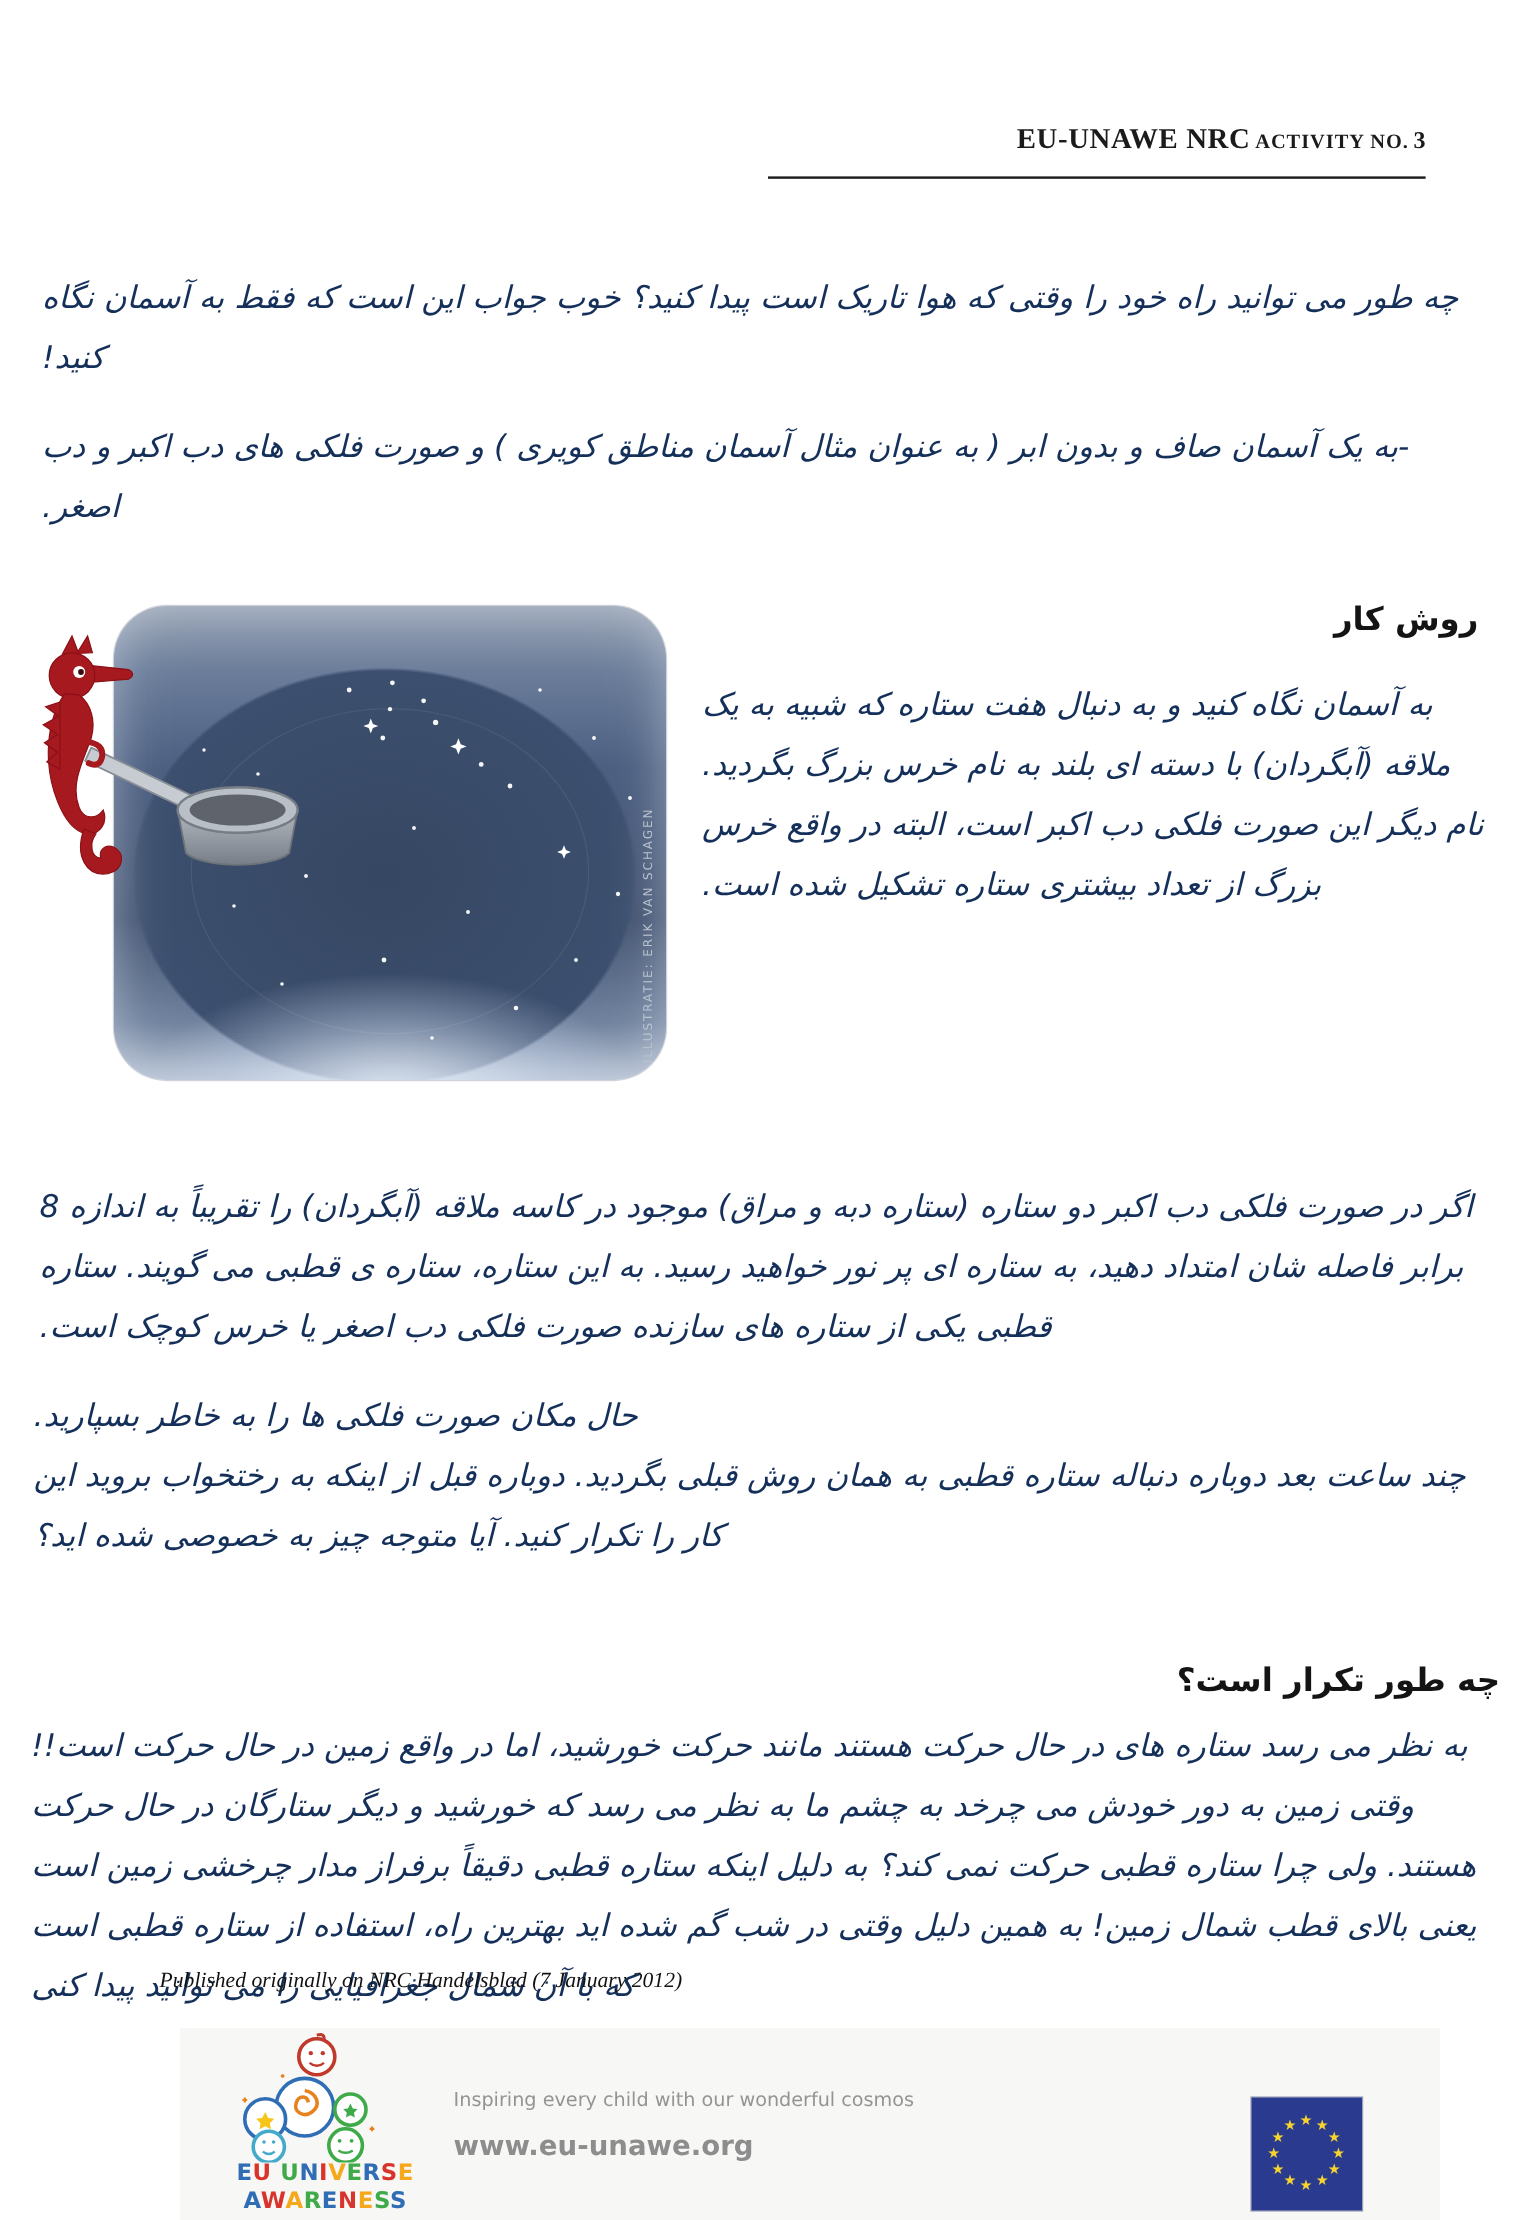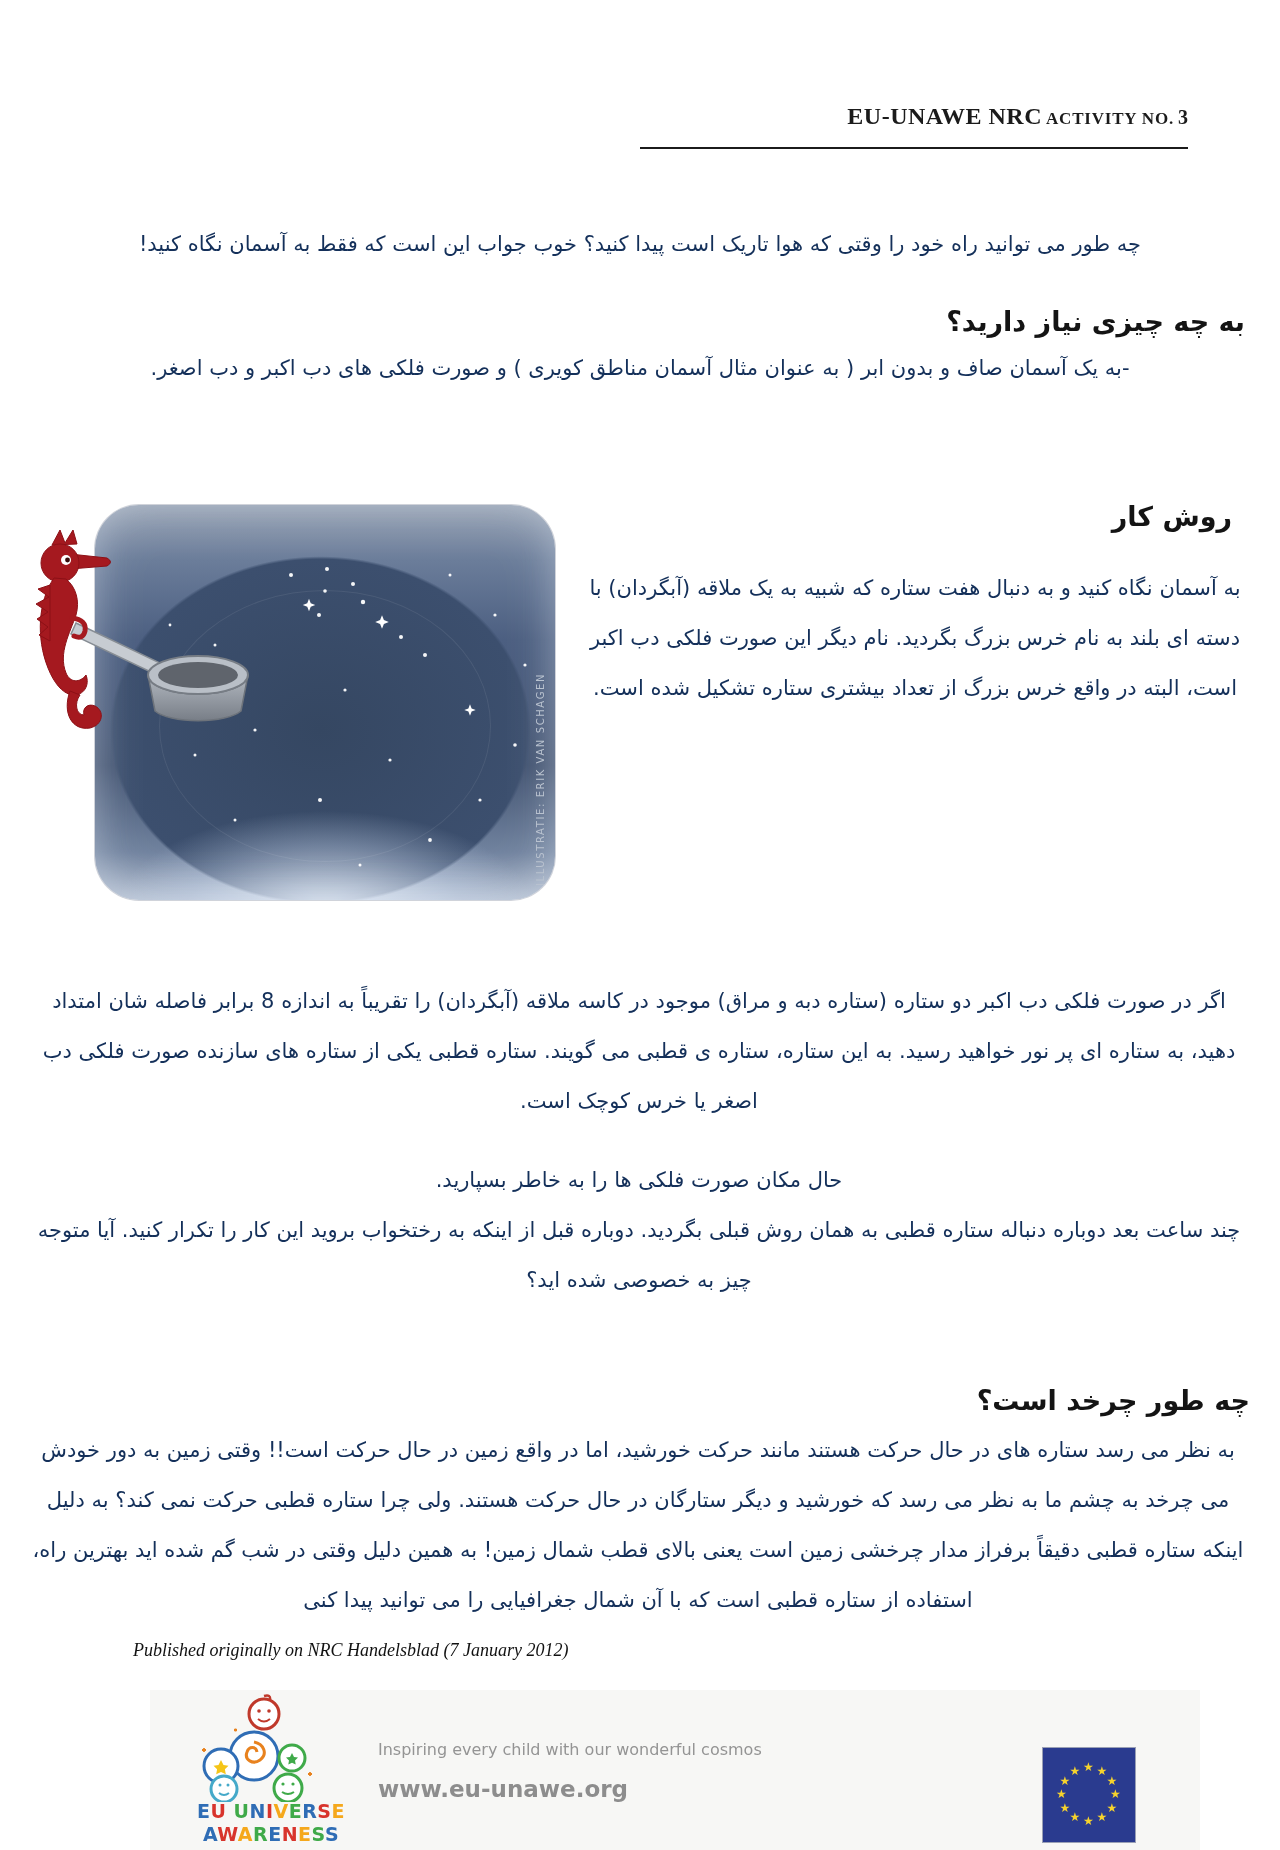--- a/index.html
+++ b/index.html
@@ -19,22 +19,22 @@
   .header-rule { position:absolute; top:147px; right:92px; width:548px; height:2px; background:#1b1b1b; }
 
   
   .doc-title {
     position:absolute; top:148px; right:88px; direction:rtl; text-align:right;
     font-size:37px; font-weight:bold; color:#0e0e0e; letter-spacing:0;
   }
 
   
   .fa {
-    direction:rtl; text-align:center; color:#14305a;
-    font-size:21px; line-height:50px; 
+    direction:rtl; text-align:left; color:#14305a;
+    font-size:26px; line-height:50px; font-style:italic;
     font-family:"DejaVu Sans", sans-serif;
   }
   .h-fa {
     direction:rtl; text-align:right; font-weight:bold; font-style:normal;
     color:#141414; font-size:27px; line-height:34px;
   }
   .p-intro   { position:absolute; top:198px;  right:35px; width:1210px; }
   .h-needs   { position:absolute; top:283px;  right:35px; width:1210px; }
   .p-needs   { position:absolute; top:322px;  right:35px; width:1210px; }
   .h-method  { position:absolute; top:478px;  right:48px; width:1160px; }
@@ -113,21 +113,20 @@
   <div class="doc-header">
     <span class="main">EU-UNAWE NRC</span>
     <span class="sub">ACTIVITY NO.</span>
     <span class="num">3</span>
   </div>
   <div class="header-rule"></div>
 
 
   <p class="fa p-intro" dir="rtl">چه طور می توانید راه خود را وقتی که هوا تاریک است پیدا کنید؟ خوب جواب این است که فقط به آسمان نگاه کنید!</p>
 
-  <h2 class="h-fa h-needs" dir="rtl">به چه چیزی نیاز دارید؟</h2>
   <p class="fa p-needs" dir="rtl">-به یک آسمان صاف و بدون ابر ( به عنوان مثال آسمان مناطق کویری ) و صورت فلکی های دب اکبر و دب اصغر.</p>
 
   <h2 class="h-fa h-method" dir="rtl">روش کار</h2>
 
   <div class="figure-row">
 
     <div class="illustration">
       <div class="sky">
         <div class="ring"></div>
         <svg class="stars-svg" viewBox="0 0 460 395">
@@ -197,21 +196,21 @@
     </div>
   </div>
 
   <p class="fa p-guide" dir="rtl">اگر در صورت فلکی دب اکبر دو ستاره (ستاره دبه و مراق) موجود در کاسه ملاقه (آبگردان) را تقریباً به اندازه 8 برابر فاصله شان امتداد دهید، به ستاره ای پر نور خواهید رسید. به این ستاره، ستاره ی قطبی می گویند. ستاره قطبی یکی از ستاره های سازنده صورت فلکی دب اصغر یا خرس کوچک است.</p>
 
   <div class="p-recall">
     <p class="fa" dir="rtl" style="margin:0;">حال مکان صورت فلکی ها را به خاطر بسپارید.</p>
     <p class="fa" dir="rtl" style="margin:0;">چند ساعت بعد دوباره دنباله ستاره قطبی به همان روش قبلی بگردید. دوباره قبل از اینکه به رختخواب بروید این کار را تکرار کنید. آیا متوجه چیز به خصوصی شده اید؟</p>
   </div>
 
-  <h2 class="h-fa h-how" dir="rtl">چه طور چرخد است؟</h2>
+  <h2 class="h-fa h-how" dir="rtl">چه طور تکرار است؟</h2>
   <p class="fa p-how" dir="rtl">به نظر می رسد ستاره های در حال حرکت هستند مانند حرکت خورشید، اما در واقع زمین در حال حرکت است!! وقتی زمین به دور خودش می چرخد به چشم ما به نظر می رسد که خورشید و دیگر ستارگان در حال حرکت هستند. ولی چرا ستاره قطبی حرکت نمی کند؟ به دلیل اینکه ستاره قطبی دقیقاً برفراز مدار چرخشی زمین است یعنی بالای قطب شمال زمین! به همین دلیل وقتی در شب گم شده اید بهترین راه، استفاده از ستاره قطبی است که با آن شمال جغرافیایی را می توانید پیدا کنی</p>
 
   <div class="source-note">Published originally on NRC Handelsblad (7 January 2012)</div>
 
   <div class="footer-band">
     <svg class="logo-figure" viewBox="0 0 176 108">
       <g fill="#ffffff" stroke-width="3">
         <circle cx="88" cy="20" r="15" stroke="#c0392b"></circle>
         <circle cx="78" cy="62" r="24" stroke="#2f6db5"></circle>
         <circle cx="45" cy="72" r="17" stroke="#2f6db5"></circle>

